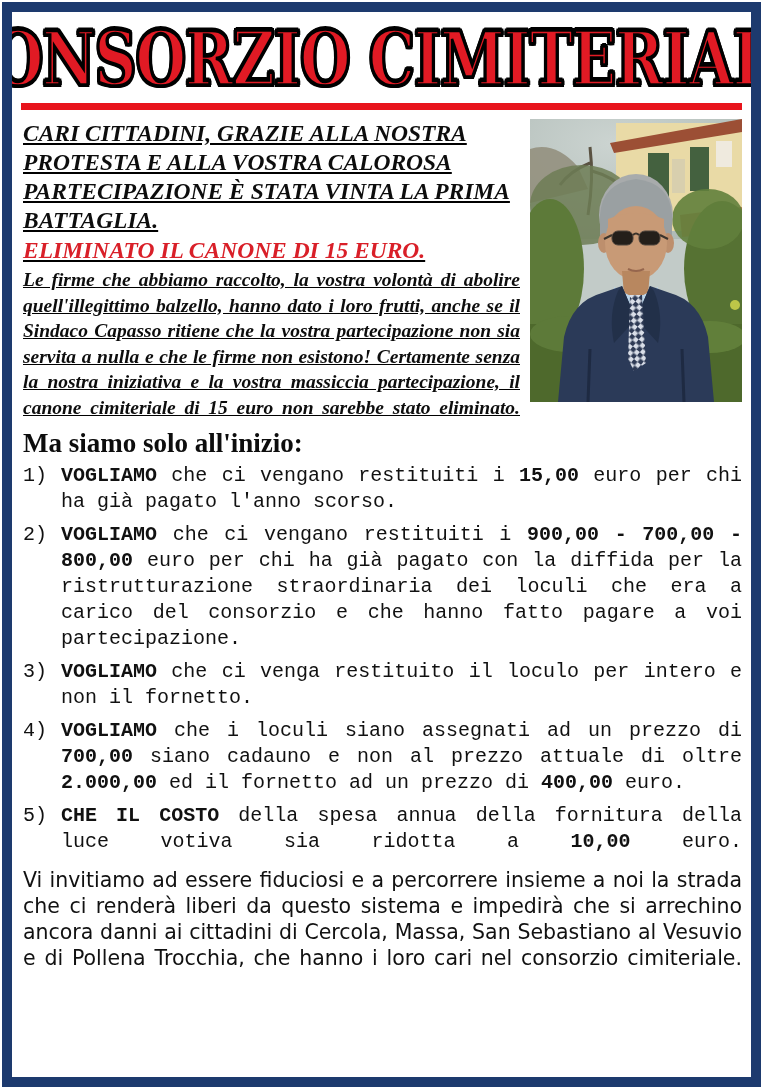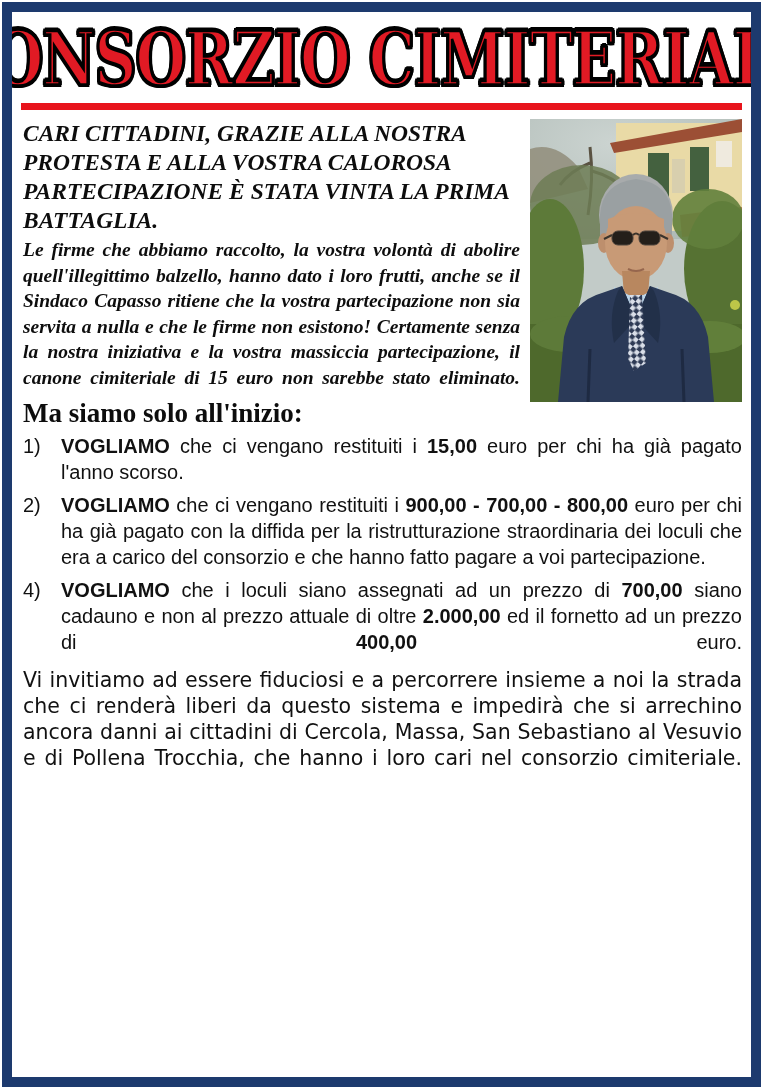--- a/index.html
+++ b/index.html
@@ -18,39 +18,39 @@
   .big-title{
     font-family:"DejaVu Serif",serif;font-weight:bold;font-size:57px;
     color:#e11a24;white-space:nowrap;letter-spacing:-1px;
     -webkit-text-stroke:2.5px #000;
     text-shadow:2px 0 0 #000,-2px 0 0 #000,0 2px 0 #000,0 -2px 0 #000,
       1.5px 1.5px 0 #000,-1.5px 1.5px 0 #000,1.5px -1.5px 0 #000,-1.5px -1.5px 0 #000;
     transform:scale(1.02,1.32);transform-origin:center center;
   }
   .red-rule{height:7px;background:#e8141c;margin:3px 6px 0 6px;}
   
-  .intro{margin:9px 6px 0 8px;}
+  .intro{margin:9px 6px 0 8px;text-decoration:underline;}
   .photo{
     float:right;width:212px;height:283px;margin:0 0 4px 10px;
     overflow:hidden;background:#c2cbc8;
   }
   .intro p{margin:0;font-family:"Liberation Serif",serif;font-weight:bold;font-style:italic;color:#0d0d0d;}
   .lead{font-size:23.5px;line-height:29px;}
   .announce{font-size:23.5px;line-height:31px;text-align:justify;text-align-last:justify;}
   .eliminated{font-size:23.5px;line-height:30px;color:#d91f28 !important;}
   .firme{font-size:19.5px;line-height:25.5px;text-align:justify;text-align-last:justify;margin-top:2px !important;}
   
   .section-heading{
     clear:none;margin:8px 0 4px 8px;
     font-family:"Liberation Serif",serif;font-weight:bold;
     font-size:27px;color:#0d0d0d;
   }
   .demands{margin:2px 6px 0 8px;}
   .demand{
-    font-family:Liberation Sans, sans-serif;font-size:20px;line-height:26px;
+    font-family:Liberation Mono, monospace;font-size:20px;line-height:26px;
     color:#111;text-align:justify;padding-left:38px;margin-bottom:7px;
   }
   .demand .num{display:inline-block;width:38px;margin-left:-38px;}
   .demand:last-child{text-align-last:justify;margin-bottom:4px;}
   .b{font-weight:bold;}
   
   .closing{
     margin:12px 6px 0 8px;font-family:"DejaVu Sans",sans-serif;
     font-size:20.5px;line-height:26px;color:#111;
     text-align:justify;text-align-last:justify;
@@ -121,27 +121,30 @@
 
           <path d="M84,168 L106,180 L128,168 L126,216 L86,216 Z" fill="#bdd7ec"></path>
           <path d="M28,283 L34,218 Q42,182 72,174 L92,167 L106,200 L120,167 L140,174 Q170,182 178,218 L184,283 Z" fill="#2b3a58"></path>
           <path d="M92,167 L106,200 L84,224 Q78,196 88,172 Z" fill="#223049"></path>
           <path d="M120,167 L106,200 L128,224 Q134,196 124,172 Z" fill="#223049"></path>
           <path d="M100,176 L112,176 L116,244 L104,252 L98,240 Z" fill="url(#tiePat)"></path>
           <path d="M58,283 L60,230 M154,283 L152,230" stroke="#1e2a42" stroke-width="3" fill="none"></path>
         </svg>
       </div>
       <p class="lead">CARI CITTADINI, GRAZIE ALLA NOSTRA PROTESTA E ALLA VOSTRA CALOROSA PARTECIPAZIONE È STATA VINTA LA PRIMA BATTAGLIA.</p>
+      <p class="eliminated">ELIMINATO IL CANONE DI 15 EURO.</p>
       <p class="firme">Le firme che abbiamo raccolto, la vostra volontà di abolire quell'illegittimo balzello, hanno dato i loro frutti, anche se il Sindaco Capasso ritiene che la vostra partecipazione non sia servita a nulla e che le firme non esistono! Certamente senza la nostra iniziativa e la vostra massiccia partecipazione, il canone cimiteriale di 15 euro non sarebbe stato eliminato.</p>
     </div>
 
     <div class="section-heading">Ma siamo solo all'inizio:</div>
 
     <div class="demands">
         <div class="demand"><span class="num">1)</span><span class="b">VOGLIAMO</span><span> che ci vengano restituiti i </span><span class="b">15,00</span><span> euro per chi ha già pagato l'anno scorso.</span></div>
         <div class="demand"><span class="num">2)</span><span class="b">VOGLIAMO</span><span> che ci vengano restituiti i </span><span class="b">900,00 - 700,00 - 800,00</span><span> euro per chi ha già pagato con la diffida per la ristrutturazione straordinaria dei loculi che era a carico del consorzio e che hanno fatto pagare a voi partecipazione.</span></div>
+        <div class="demand"><span class="num">3)</span><span class="b">VOGLIAMO</span><span> che ci venga restituito il loculo per intero e non il fornetto.</span></div>
         <div class="demand"><span class="num">4)</span><span class="b">VOGLIAMO</span><span> che i loculi siano assegnati ad un prezzo di </span><span class="b">700,00</span><span> siano cadauno e non al prezzo attuale di oltre </span><span class="b">2.000,00</span><span> ed il fornetto ad un prezzo di </span><span class="b">400,00</span><span> euro.</span></div>
+        <div class="demand"><span class="num">5)</span><span class="b">CHE IL COSTO</span><span> della spesa annua della fornitura della luce votiva sia ridotta a </span><span class="b">10,00</span><span> euro.</span></div>
       </div>
 
     <div class="closing">Vi invitiamo ad essere fiduciosi e a percorrere insieme a noi la strada che ci renderà liberi da questo sistema e impedirà che si arrechino ancora danni ai cittadini di Cercola, Massa, San Sebastiano al Vesuvio e di Pollena Trocchia, che hanno i loro cari nel consorzio cimiteriale.</div>
 
   </div>
 </div>
 
 </body></html>

